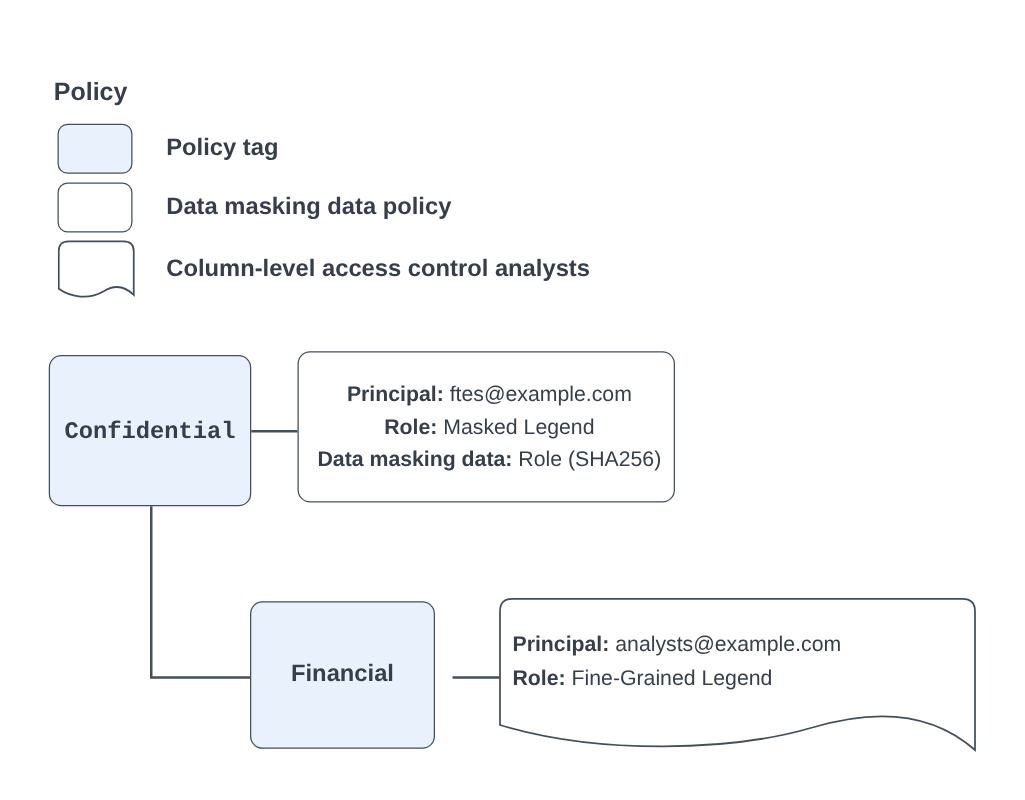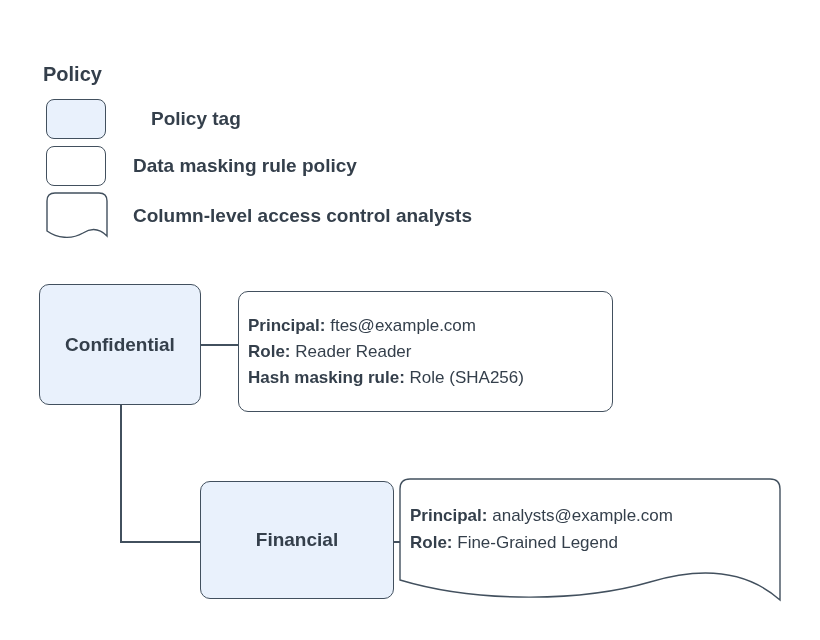--- a/index.html
+++ b/index.html
@@ -53,52 +53,52 @@
   .doc-shape path{fill:#ffffff;stroke:var(--shape-border);stroke-width:1.4;}
 </style>
 </head>
 <body>
 
 <div class="canvas">
 
   <div class="abs legend-title">Policy</div>
 
   <div class="abs swatch blue" style="left:46px;top:99px;"></div>
-  <div class="abs legend-label" style="top:99px;margin-left:18px;">Policy tag</div>
+  <div class="abs legend-label" style="top:99px;">Policy tag</div>
 
   <div class="abs swatch" style="left:46px;top:146px;"></div>
-  <div class="abs legend-label" style="top:146px;">Data masking rule policy</div>
+  <div class="abs legend-label" style="top:146px;">Data masking data policy</div>
 
   <svg class="abs doc-shape" style="left:46px;top:192px;" width="62" height="48" viewBox="0 0 62 48">
     <path d="M 1,9 Q 1,1 9,1 L 53,1 Q 61,1 61,9 L 61,44 C 53,36 45,36 37,41 C 25,48 11,46 1,39 Z"></path>
   </svg>
   <div class="abs legend-label" style="top:194px;height:44px;">Column-level access control analysts</div>
 
   <div class="abs line" style="left:201px;top:344px;width:37px;height:1.5px;"></div>
   <div class="abs line" style="left:120px;top:405px;width:1.5px;height:137px;"></div>
   <div class="abs line" style="left:120px;top:541px;width:80px;height:1.5px;"></div>
   <div class="abs line" style="left:362px;top:541px;width:38px;height:1.5px;"></div>
 
-  <div class="abs node blue" style="left:39px;top:284px;width:162px;height:121px;">
+  <div class="abs node blue" style="left:39px;top:284px;width:162px;height:121px;font-family:Liberation Mono, monospace;">
     <div class="node-label">Confidential</div>
   </div>
 
-  <div class="abs node policy-box" style="left:238px;top:291px;width:375px;height:121px;">
+  <div class="abs node policy-box" style="left:238px;top:281px;width:302px;height:121px;text-align:center;">
     <div class="policy-line">
       <b>Principal:</b><span>ftes@example.com</span>
     </div>
     <div class="policy-line">
-      <b>Role:</b><span>Reader Reader</span>
+      <b>Role:</b><span>Masked Legend</span>
     </div>
     <div class="policy-line">
-      <b>Hash masking rule:</b><span>Role (SHA256)</span>
+      <b>Data masking data:</b><span>Role (SHA256)</span>
     </div>
   </div>
 
-  <div class="abs node blue" style="left:200px;top:481px;width:194px;height:118px;">
+  <div class="abs node blue" style="left:200px;top:481px;width:148px;height:118px;">
     <div class="node-label">Financial</div>
   </div>
 
   <svg class="abs doc-shape" style="left:399px;top:478px;" width="382" height="127" viewBox="0 0 382 127">
     <path d="M 1,11 Q 1,1 11,1 L 371,1 Q 381,1 381,11 L 381,122 C 346,91 301,89 251,104 C 186,123 81,126 1,102 Z"></path>
   </svg>
   <div class="abs doc-text" style="left:410px;top:502px;">
     <div class="policy-line">
       <b>Principal:</b><span>analysts@example.com</span>
     </div>

